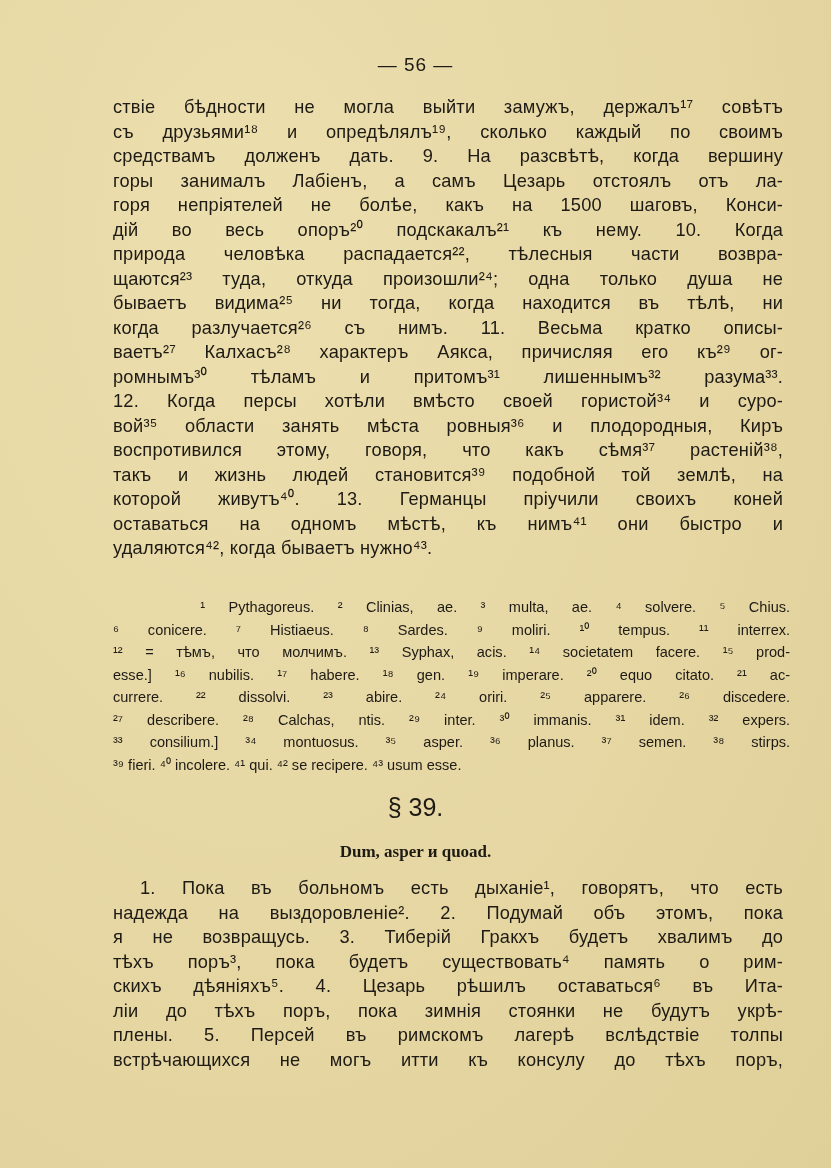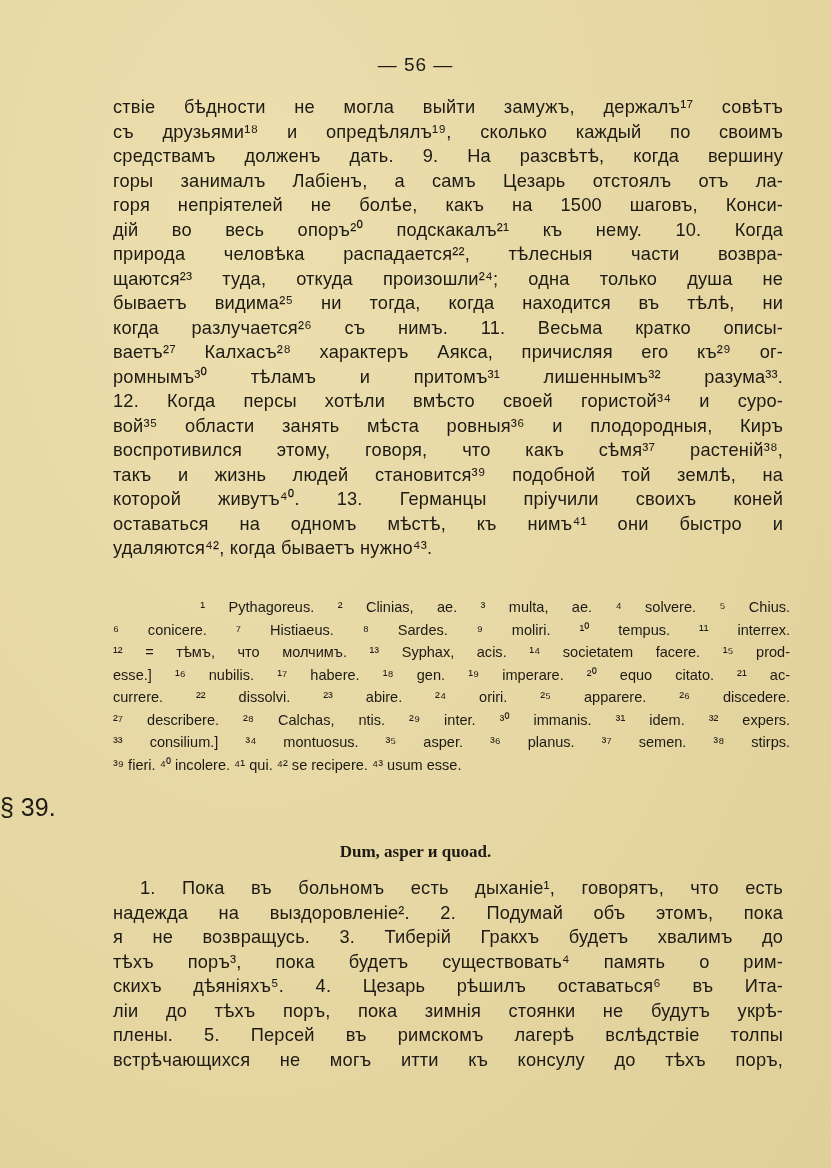--- a/index.html
+++ b/index.html
@@ -28,21 +28,21 @@
   .main-text { top: 95px; }
   .footnotes {
     position: absolute; left: 113px; width: 698px; top: 596px;
     font-family: "Liberation Sans", sans-serif;
     font-size: 15px; line-height: 22.5px;
     transform: scaleX(0.97); transform-origin: left top;
   }
   .footnotes .line.indent { padding-left: 90px; }
   .section-number {
     position: absolute; left: 0; right: 0; top: 793px;
-    font-size: 25px;
+    text-align: center; font-size: 25px;
     font-family: "Liberation Sans", sans-serif;
   }
   .section-title {
     position: absolute; left: 0; right: 0; top: 842px;
     text-align: center; font-size: 17px; font-weight: bold;
     font-family: "Liberation Serif", serif;
   }
   .section-text { top: 876px; }
 </style>
 </head>

